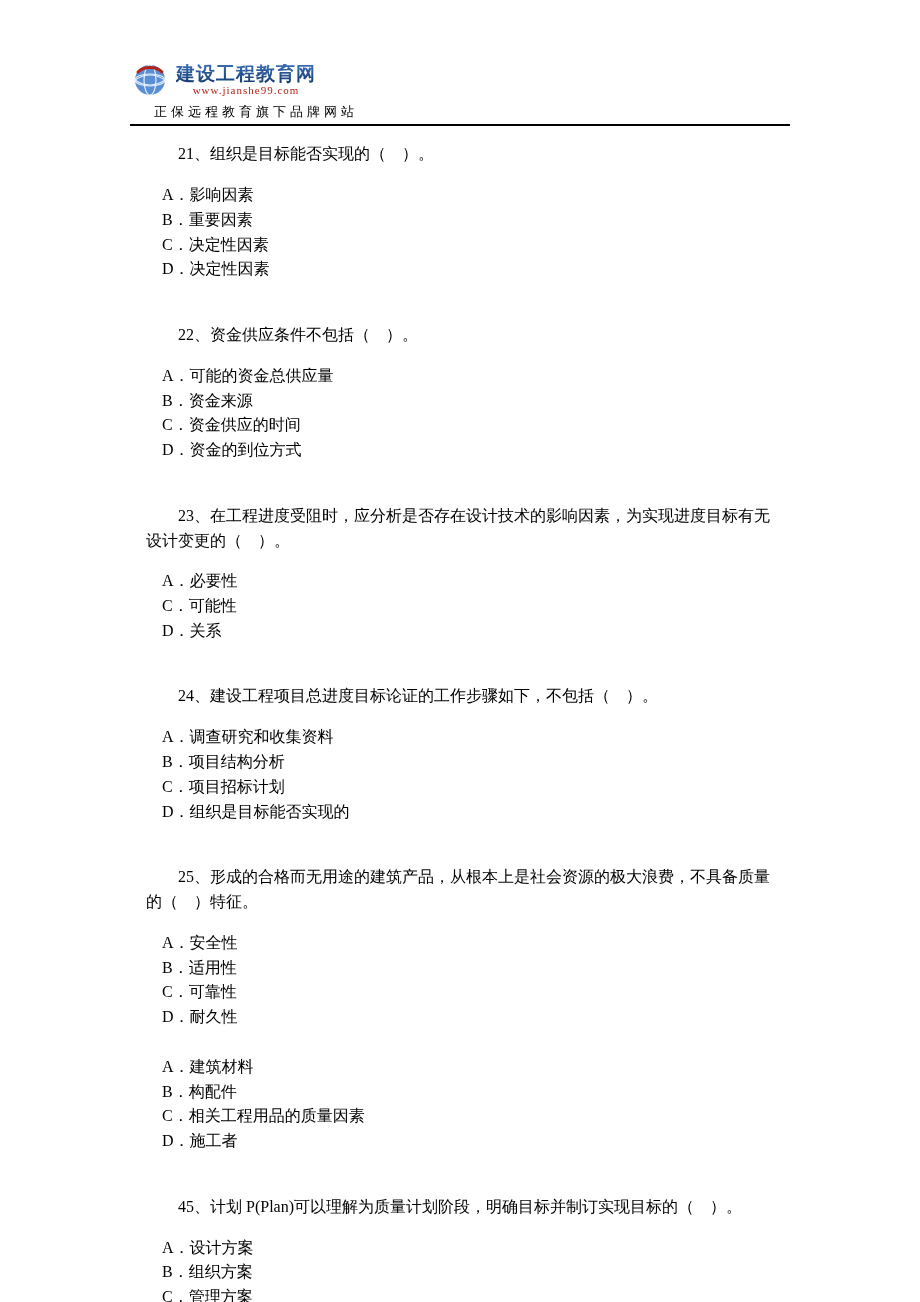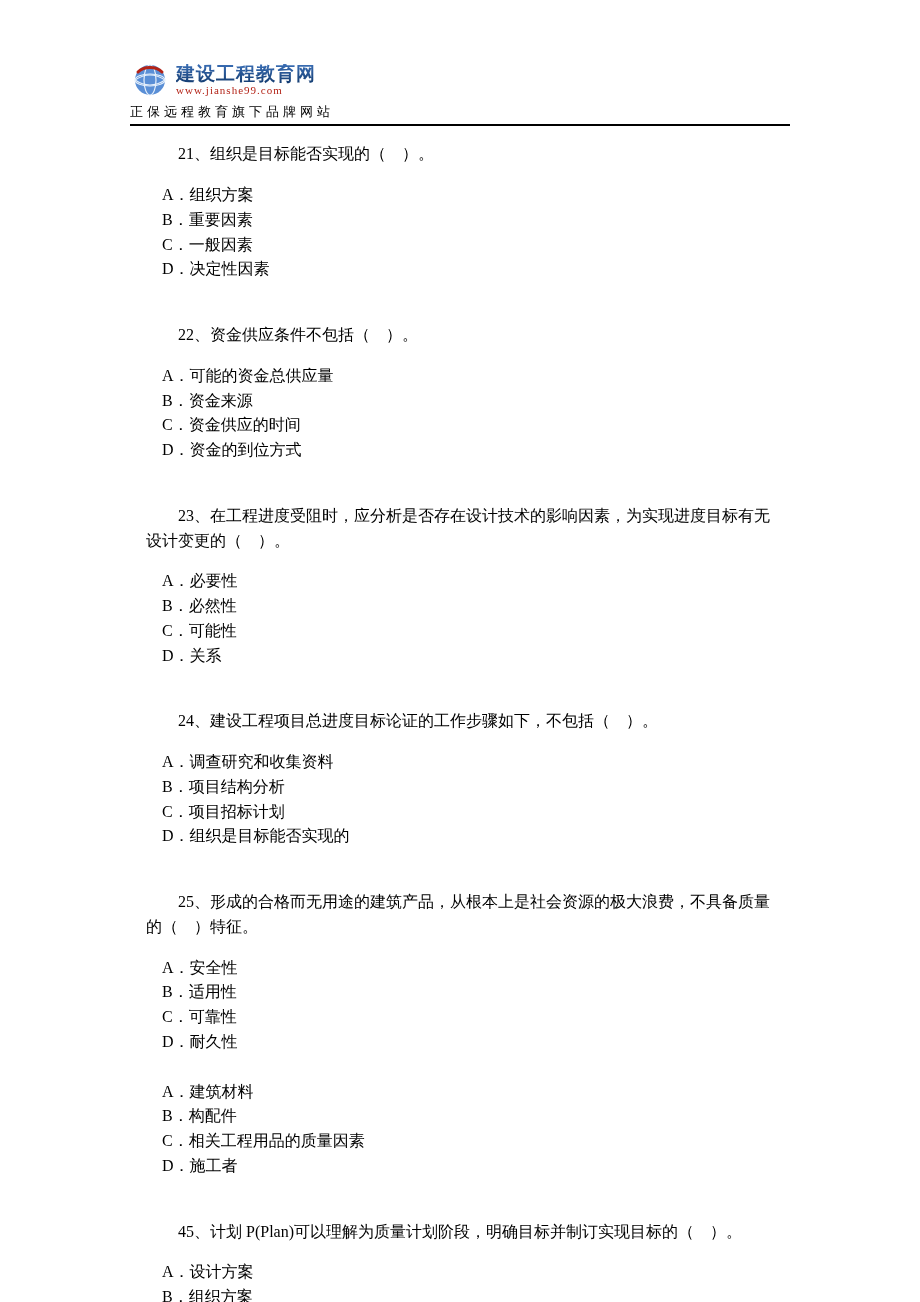--- a/index.html
+++ b/index.html
@@ -11,20 +11,21 @@
     font-size: 16px;
     color: #000;
     line-height: 1.55;
   }
   .page {
     padding: 60px 130px 120px 130px;
   }
   .header {
     display: flex;
     align-items: center;
+    text-align: center;
   }
   .logo-mark {
     display: inline-flex;
     align-items: center;
     justify-content: center;
     width: 40px;
     height: 40px;
     margin-right: 6px;
   }
   .logo-text-block {
@@ -49,20 +50,21 @@
     color: #b32317;
     letter-spacing: 1px;
   }
   .tagline {
     font-family: "SimHei", "Microsoft YaHei", sans-serif;
     font-size: 13px;
     letter-spacing: 4px;
     color: #000;
     margin-top: 2px;
     margin-bottom: 2px;
+    margin-left: 24px;
   }
   .divider {
     border-top: 2.5px solid #000;
     margin-bottom: 8px;
   }
   .content {
     font-size: 16px;
   }
   .para {
     text-indent: 2em;
@@ -95,34 +97,33 @@
     <span class="logo-text-block">
       <span class="brand-line">建设工程教育网</span>
       <span class="url-line">www.jianshe99.com</span>
     </span>
   </div>
   <div class="tagline">正保远程教育旗下品牌网站</div>
   <div class="divider"></div>
 
   <div class="content" id="content">
       <p class="para">21、组织是目标能否实现的（　）。</p>
-      <p class="opt">A．组织方案</p>
+      <p class="opt">A．影响因素</p>
       <p class="opt">B．重要因素</p>
-      <p class="opt">C．一般因素</p>
+      <p class="opt">C．决定性因素</p>
       <p class="opt">D．决定性因素</p>
       <div class="block-spacer"></div>
       <p class="para">22、资金供应条件不包括（　）。</p>
       <p class="opt">A．可能的资金总供应量</p>
       <p class="opt">B．资金来源</p>
       <p class="opt">C．资金供应的时间</p>
       <p class="opt">D．资金的到位方式</p>
       <div class="block-spacer"></div>
       <p class="para">23、在工程进度受阻时，应分析是否存在设计技术的影响因素，为实现进度目标有无设计变更的（　）。</p>
       <p class="opt">A．必要性</p>
-      <p class="opt">B．必然性</p>
       <p class="opt">C．可能性</p>
       <p class="opt">D．关系</p>
       <div class="block-spacer"></div>
       <p class="para">24、建设工程项目总进度目标论证的工作步骤如下，不包括（　）。</p>
       <p class="opt">A．调查研究和收集资料</p>
       <p class="opt">B．项目结构分析</p>
       <p class="opt">C．项目招标计划</p>
       <p class="opt">D．组织是目标能否实现的</p>
       <div class="block-spacer"></div>
       <p class="para">25、形成的合格而无用途的建筑产品，从根本上是社会资源的极大浪费，不具备质量的（　）特征。</p>

